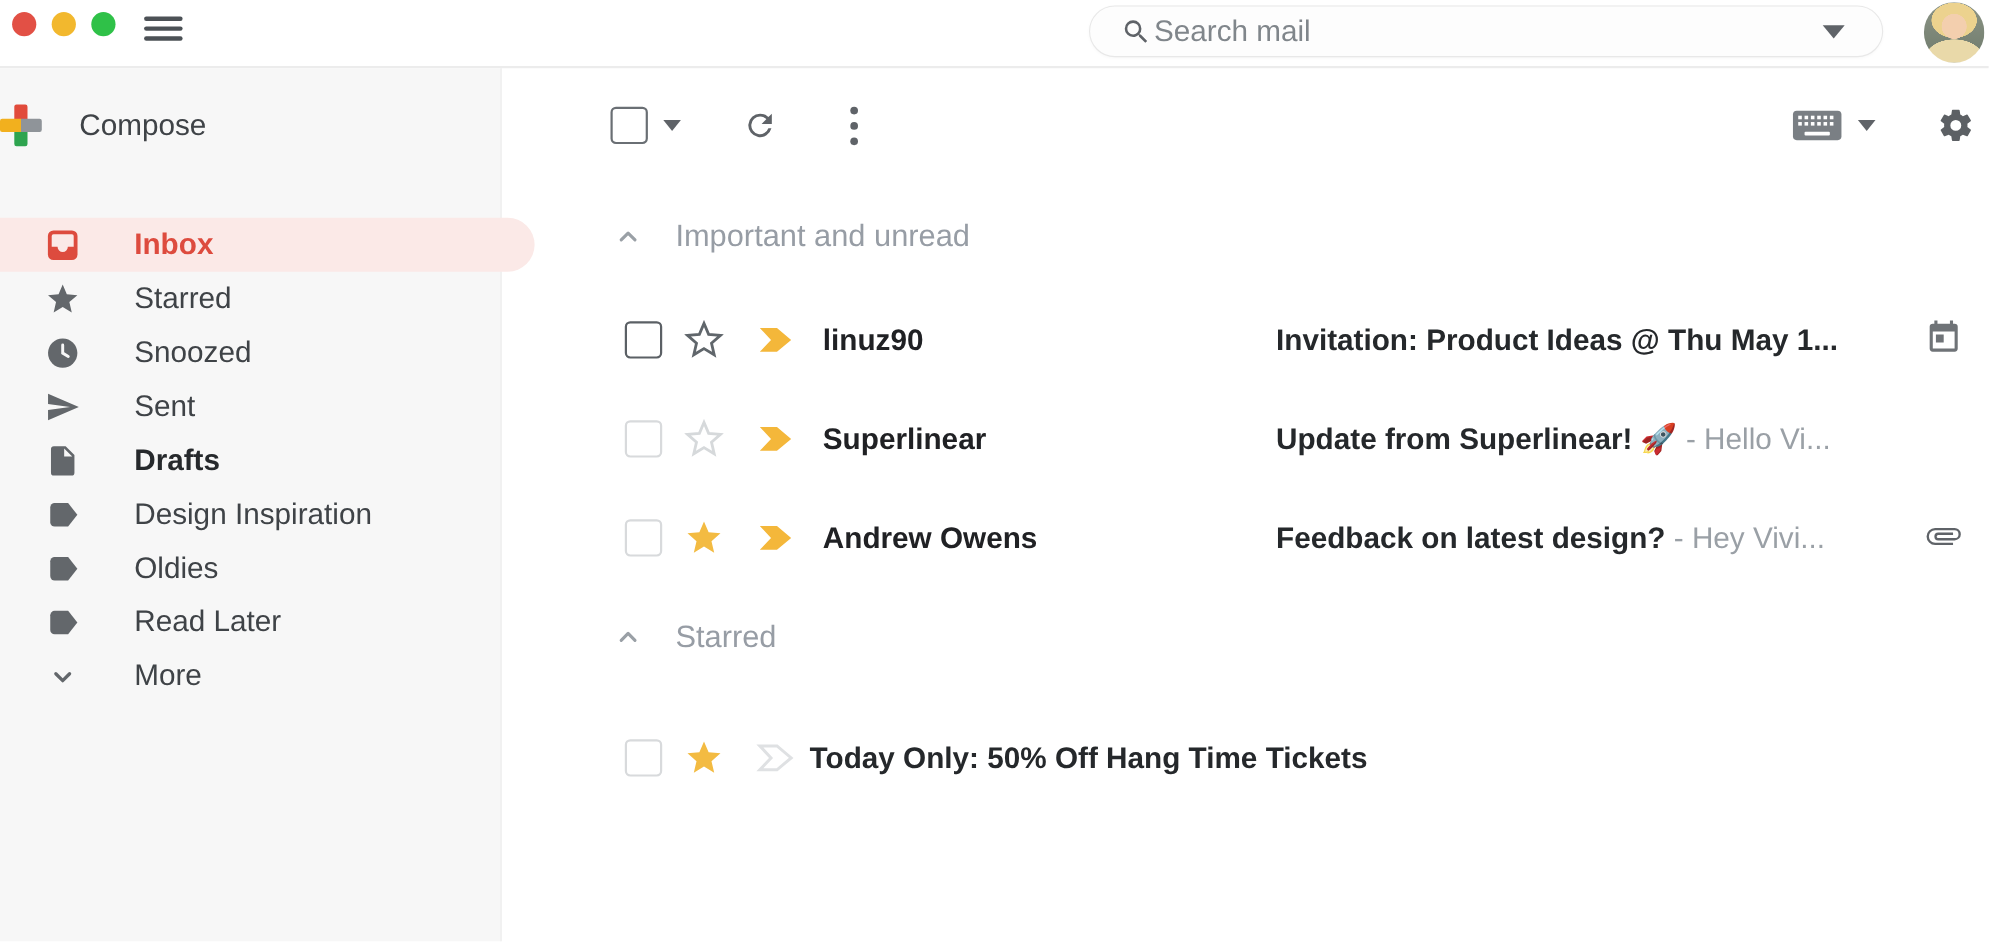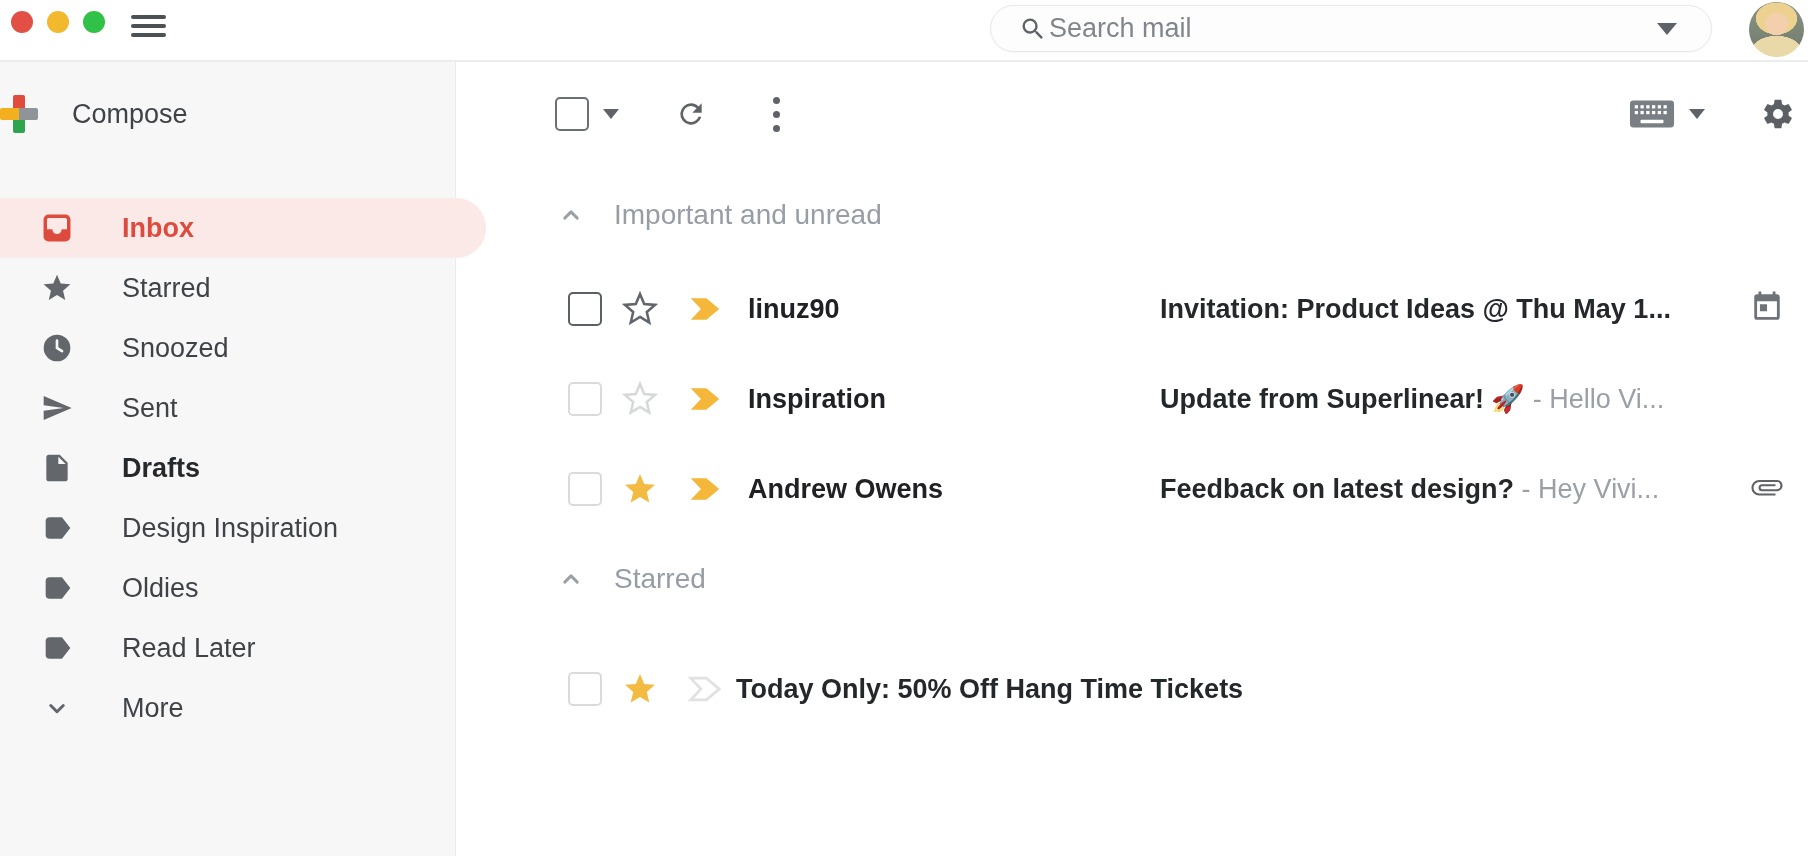--- a/index.html
+++ b/index.html
@@ -47,21 +47,21 @@
   .main{flex:1;background:#fff;min-width:0;}
   
   .compose{height:104px;display:flex;align-items:center;cursor:pointer;}
   .plus{position:relative;width:38px;height:38px;flex:0 0 auto;}
   .plus .v{position:absolute;left:13px;top:0;width:12px;height:38px;
     background:linear-gradient(#e14b3b 0 50%, #2ea44f 50% 100%);border-radius:2px;}
   .plus .h{position:absolute;top:13px;left:0;width:38px;height:12px;
     background:linear-gradient(to right,#f2b01e 0 50%, #8f9499 50% 100%);border-radius:2px;}
   .compose-label{margin-left:34px;font-size:27px;color:#3f4347;}
   .nav{margin-top:32px;}
-  .nav-item{height:60px;display:flex;align-items:center;padding-left:40px;cursor:pointer;position:relative;}
+  .nav-item{height:49px;display:flex;align-items:center;padding-left:40px;cursor:pointer;position:relative;}
   .nav-item .nicon{width:34px;height:34px;flex:0 0 auto;display:flex;align-items:center;justify-content:center;}
   .nav-item .nlabel{margin-left:48px;font-size:27px;color:#3f4347;}
   .nav-item.active{background:#fbe9e7;width:486px;border-radius:0 33px 33px 0;z-index:2;}
   .nav-item.active .nlabel{color:#dd4b3e;font-weight:700;}
   .nav-item.bold .nlabel{font-weight:700;color:#26292c;}
   
   .toolbar{height:72px;margin-top:16px;display:flex;align-items:center;padding-left:99px;padding-right:13px;}
   .cb{width:34px;height:34px;border-radius:5px;border:2.5px solid #d8dadc;background:#fff;flex:0 0 auto;cursor:pointer;}
   .cb-dark{border-color:#5b6065;}
   .cb-light{border-color:#d8dadc;}
@@ -316,21 +316,21 @@
     <span class="star star-outline-light">
       <svg width="36" height="36" viewBox="0 0 24 24">
                 <path d="M12 17.27L18.18 21l-1.64-7.03L22 9.24l-7.19-.61L12 2 9.19 8.63 2 9.24l5.46 4.73L5.82 21 12 17.27z"></path>
               </svg>
     </span>
     <span class="marker marker-on">
       <svg width="38" height="38" viewBox="0 0 28 28">
                 <path d="M3.5 6h11.5l9.5 8-9.5 8H3.5l7.5-8z"></path>
               </svg>
     </span>
-    <span class="sender">Inspiration</span>
+    <span class="sender">Superlinear</span>
     <span class="subject"><span class="subj-main">Update from Superlinear! 🚀</span><span class="subj-snippet"> - Hello Vi...</span></span>
     <span class="trailing">
       
       
     </span>
   </div>
           <div class="row" data-trailing="paperclip">
     <span class="cb cb-light"></span>
     <span class="star star-filled">
       <svg width="36" height="36" viewBox="0 0 24 24">

